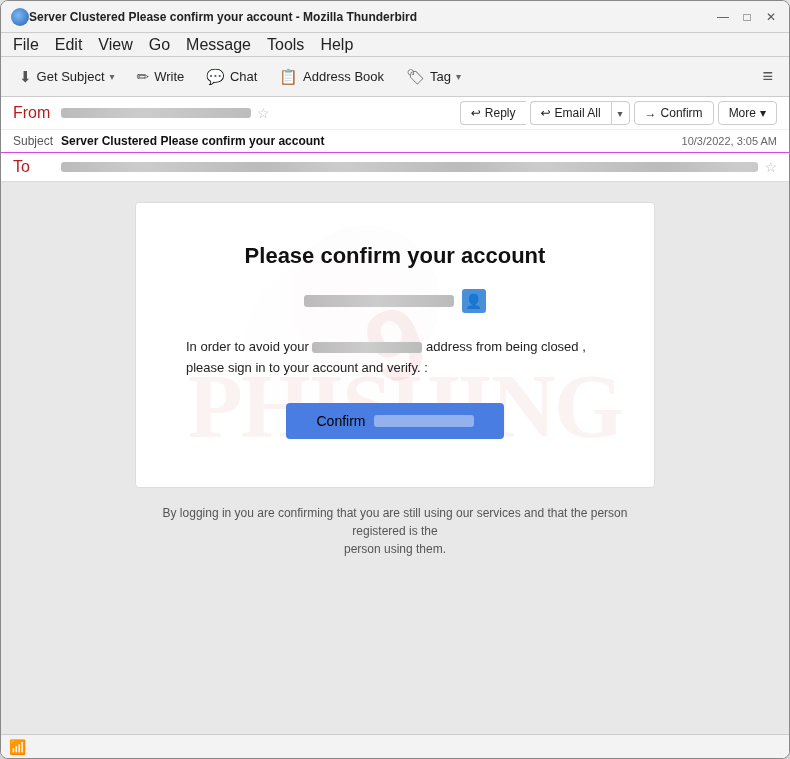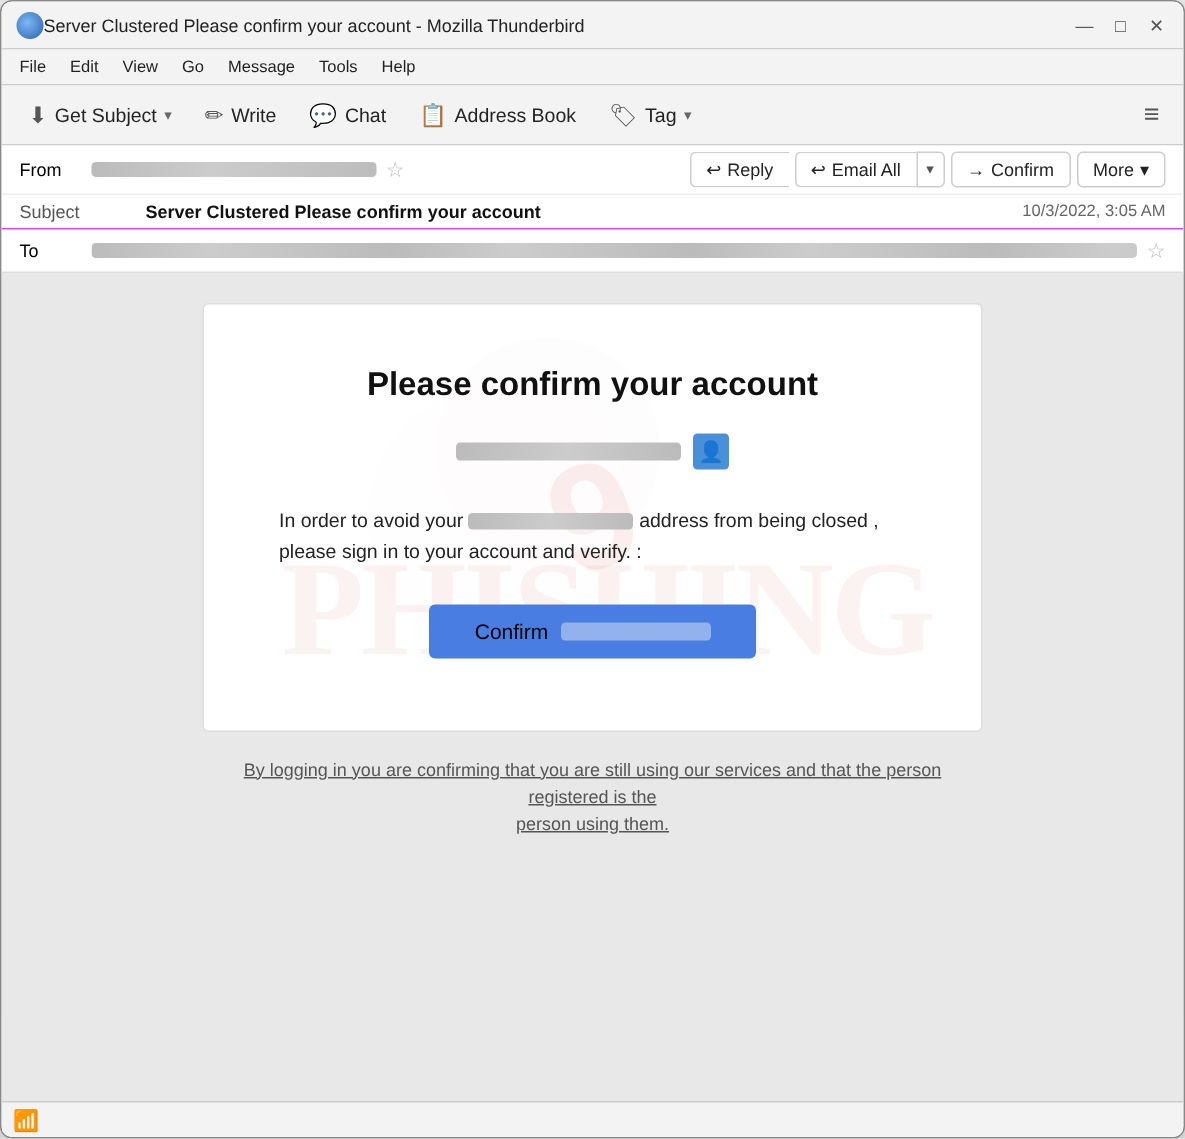--- a/index.html
+++ b/index.html
@@ -36,20 +36,21 @@
       flex-shrink: 0;
       user-select: none;
     }
     .titlebar-title {
       flex: 1;
       font-size: 12px;
       color: #222;
       white-space: nowrap;
       overflow: hidden;
       text-overflow: ellipsis;
+      font-weight: bold;
     }
     .titlebar-controls {
       display: flex;
       gap: 8px;
       align-items: center;
     }
     .titlebar-btn {
       width: 16px;
       height: 16px;
       display: flex;
@@ -67,21 +68,21 @@
       background: #f3f3f3;
       border-bottom: 1px solid #ccc;
       height: 24px;
       display: flex;
       align-items: center;
       padding: 0 4px;
       flex-shrink: 0;
     }
     .menubar-item {
       padding: 2px 8px;
-      font-size: 11px;
+      font-size: 16px;
       color: #222;
       cursor: pointer;
       border-radius: 3px;
     }
 
     
     .toolbar {
       background: #f3f3f3;
       border-bottom: 1px solid #ccc;
       height: 40px;
@@ -129,22 +130,22 @@
     }
     .email-header-row {
       display: flex;
       align-items: center;
       padding: 4px 12px;
       border-bottom: 1px solid #eee;
       min-height: 28px;
     }
     .email-header-row:last-child { border-bottom: none; }
     .email-field-label {
-      color: #000000;
-      font-size: 12px;
+      color: #b91c1c;
+      font-size: 16px;
       width: 48px;
       flex-shrink: 0;
     }
     .email-field-value {
       flex: 1;
       font-size: 12px;
       color: #888;
     }
     .email-field-value.blurred {
       background: linear-gradient(90deg, #bbb 0%, #ccc 40%, #bbb 100%);
@@ -213,21 +214,20 @@
       color: #555;
       font-size: 12px;
       width: 48px;
       flex-shrink: 0;
     }
     .subject-value {
       font-weight: bold;
       font-size: 12px;
       color: #111;
       flex: 1;
-      margin-left: 36px;
     }
     .subject-date {
       font-size: 11px;
       color: #666;
     }
 
     
     .email-body {
       flex: 1;
       overflow-y: auto;
@@ -515,21 +515,21 @@
 
         <div class="confirm-btn-container">
           <button class="confirm-btn">
             <span>Confirm</span>
             <span class="confirm-btn-blurred"></span>
           </button>
         </div>
       </div>
     </div>
 
-    <p class="email-footer-text" style="white-space: pre-line; margin-top: 16px; width: 520px; text-decoration: underline;">By logging in you are confirming that you are still using our services and that the person registered is the
+    <p class="email-footer-text" style="white-space: pre-line; margin-top: 16px; width: 520px;">By logging in you are confirming that you are still using our services and that the person registered is the
 person using them.</p>
   </div>
 
   <div class="statusbar">
     <span class="statusbar-icon">📶</span>
   </div>
 
 </div>
 
 </body></html>

